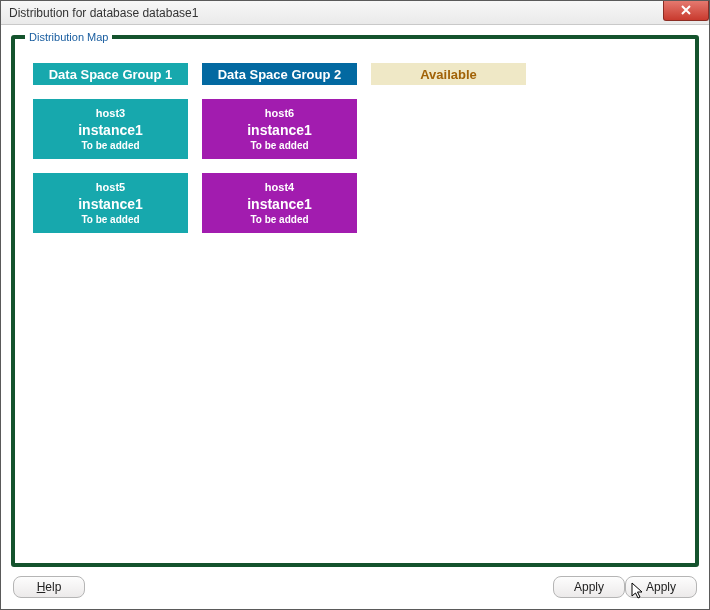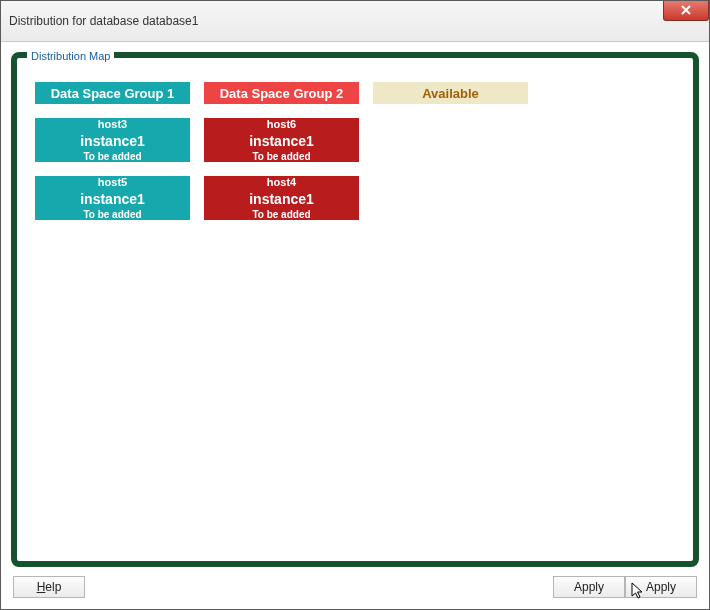--- a/index.html
+++ b/index.html
@@ -13,21 +13,21 @@
   }
   .window {
     width: 710px;
     height: 610px;
     border: 1px solid #5a5a5a;
     background: #fff;
     display: flex;
     flex-direction: column;
   }
   .titlebar {
-    height: 41px;
+    height: 24px;
     background: linear-gradient(#f7f7f7, #eaeaea);
     border-bottom: 1px solid #c9c9c9;
     display: flex;
     align-items: center;
     padding-left: 8px;
     position: relative;
   }
   .titlebar-title {
     color: #333;
     font-size: 12px;
@@ -51,22 +51,22 @@
   .close-btn svg { width: 10px; height: 10px; }
   .close-btn svg path { stroke: #fff; stroke-width: 2; }
   .content {
     flex: 1;
     padding: 10px 10px 8px 10px;
     display: flex;
     flex-direction: column;
   }
   .groupbox {
     flex: 1;
-    border: 6px solid #14532d;
-    border-radius: 8px;
+    border: 4px solid #14532d;
+    border-radius: 3px;
     position: relative;
     padding: 18px 12px 12px 12px;
   }
   .groupbox-label {
     position: absolute;
     top: -8px;
     left: 10px;
     background: #fff;
     padding: 0 4px;
     color: #1a5ea0;
@@ -82,56 +82,56 @@
     height: 22px;
     display: flex;
     align-items: center;
     justify-content: center;
     font-weight: bold;
     font-size: 13px;
     color: #fff;
     cursor: pointer;
   }
   .tile.teal { background: #17a8ad; }
-  .tile.brown { background: #ef4444; }
+  .tile.brown { background: #0369a1; }
   .tile.avail {
     background: #efe8c6;
     color: #a16207;
     font-size: 13px;
     align-items: center;
   }
   .instance-tile {
-    height: 44px;
+    height: 60px;
     display: flex;
     flex-direction: column;
     align-items: center;
     justify-content: center;
     color: #fff;
     cursor: move;
     line-height: 1.3;
   }
   .instance-tile.teal { background: #17a8ad; }
-  .instance-tile.brown { background: #b91c1c; }
+  .instance-tile.brown { background: #a21caf; }
   .instance-tile .host { font-size: 11px; font-weight: bold; }
   .instance-tile .inst { font-size: 14px; font-weight: bold; }
   .instance-tile .status { font-size: 10px; font-weight: bold; }
   .button-row {
     height: 34px;
     display: flex;
     align-items: center;
     justify-content: space-between;
     padding: 6px 2px 0 2px;
   }
   .right-btns { display: flex; gap: 0; align-items: center; }
   .btn {
     min-width: 72px;
     height: 22px;
     background: linear-gradient(#fdfdfd, #eceaea);
     border: 1px solid #b5b5b5;
-    border-radius: 0;
+    border-radius: 8px;
     font-size: 12px;
     color: #222;
     cursor: pointer;
     display: flex;
     align-items: center;
     justify-content: center;
     padding: 0 10px;
   }
   .cursor {
     position: absolute;

